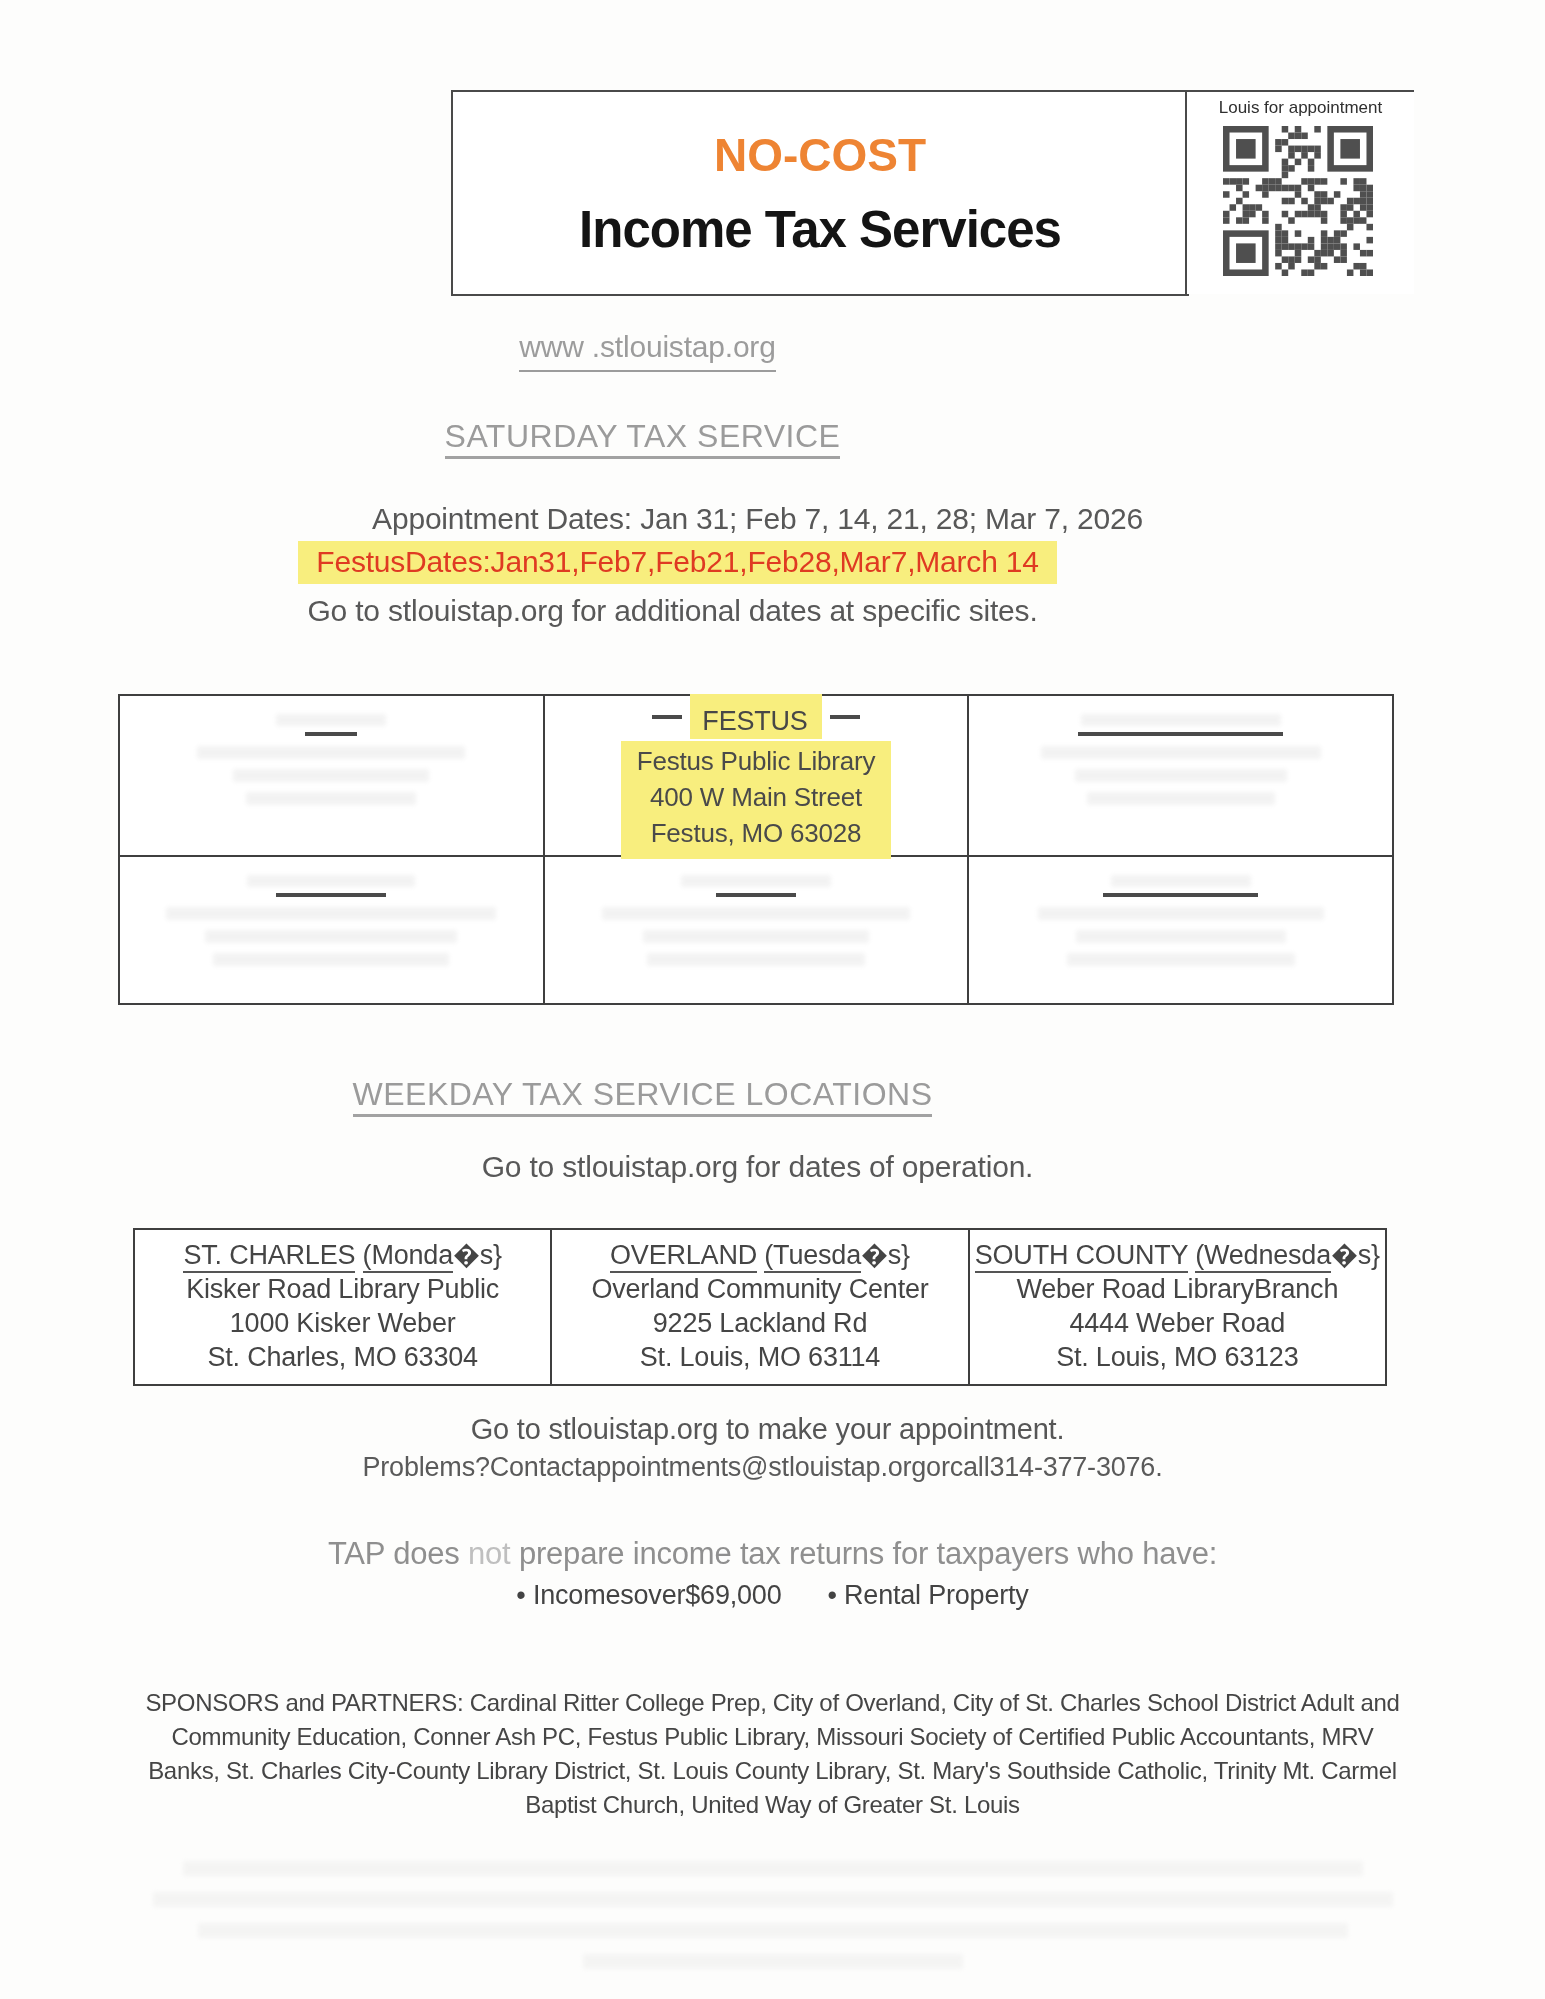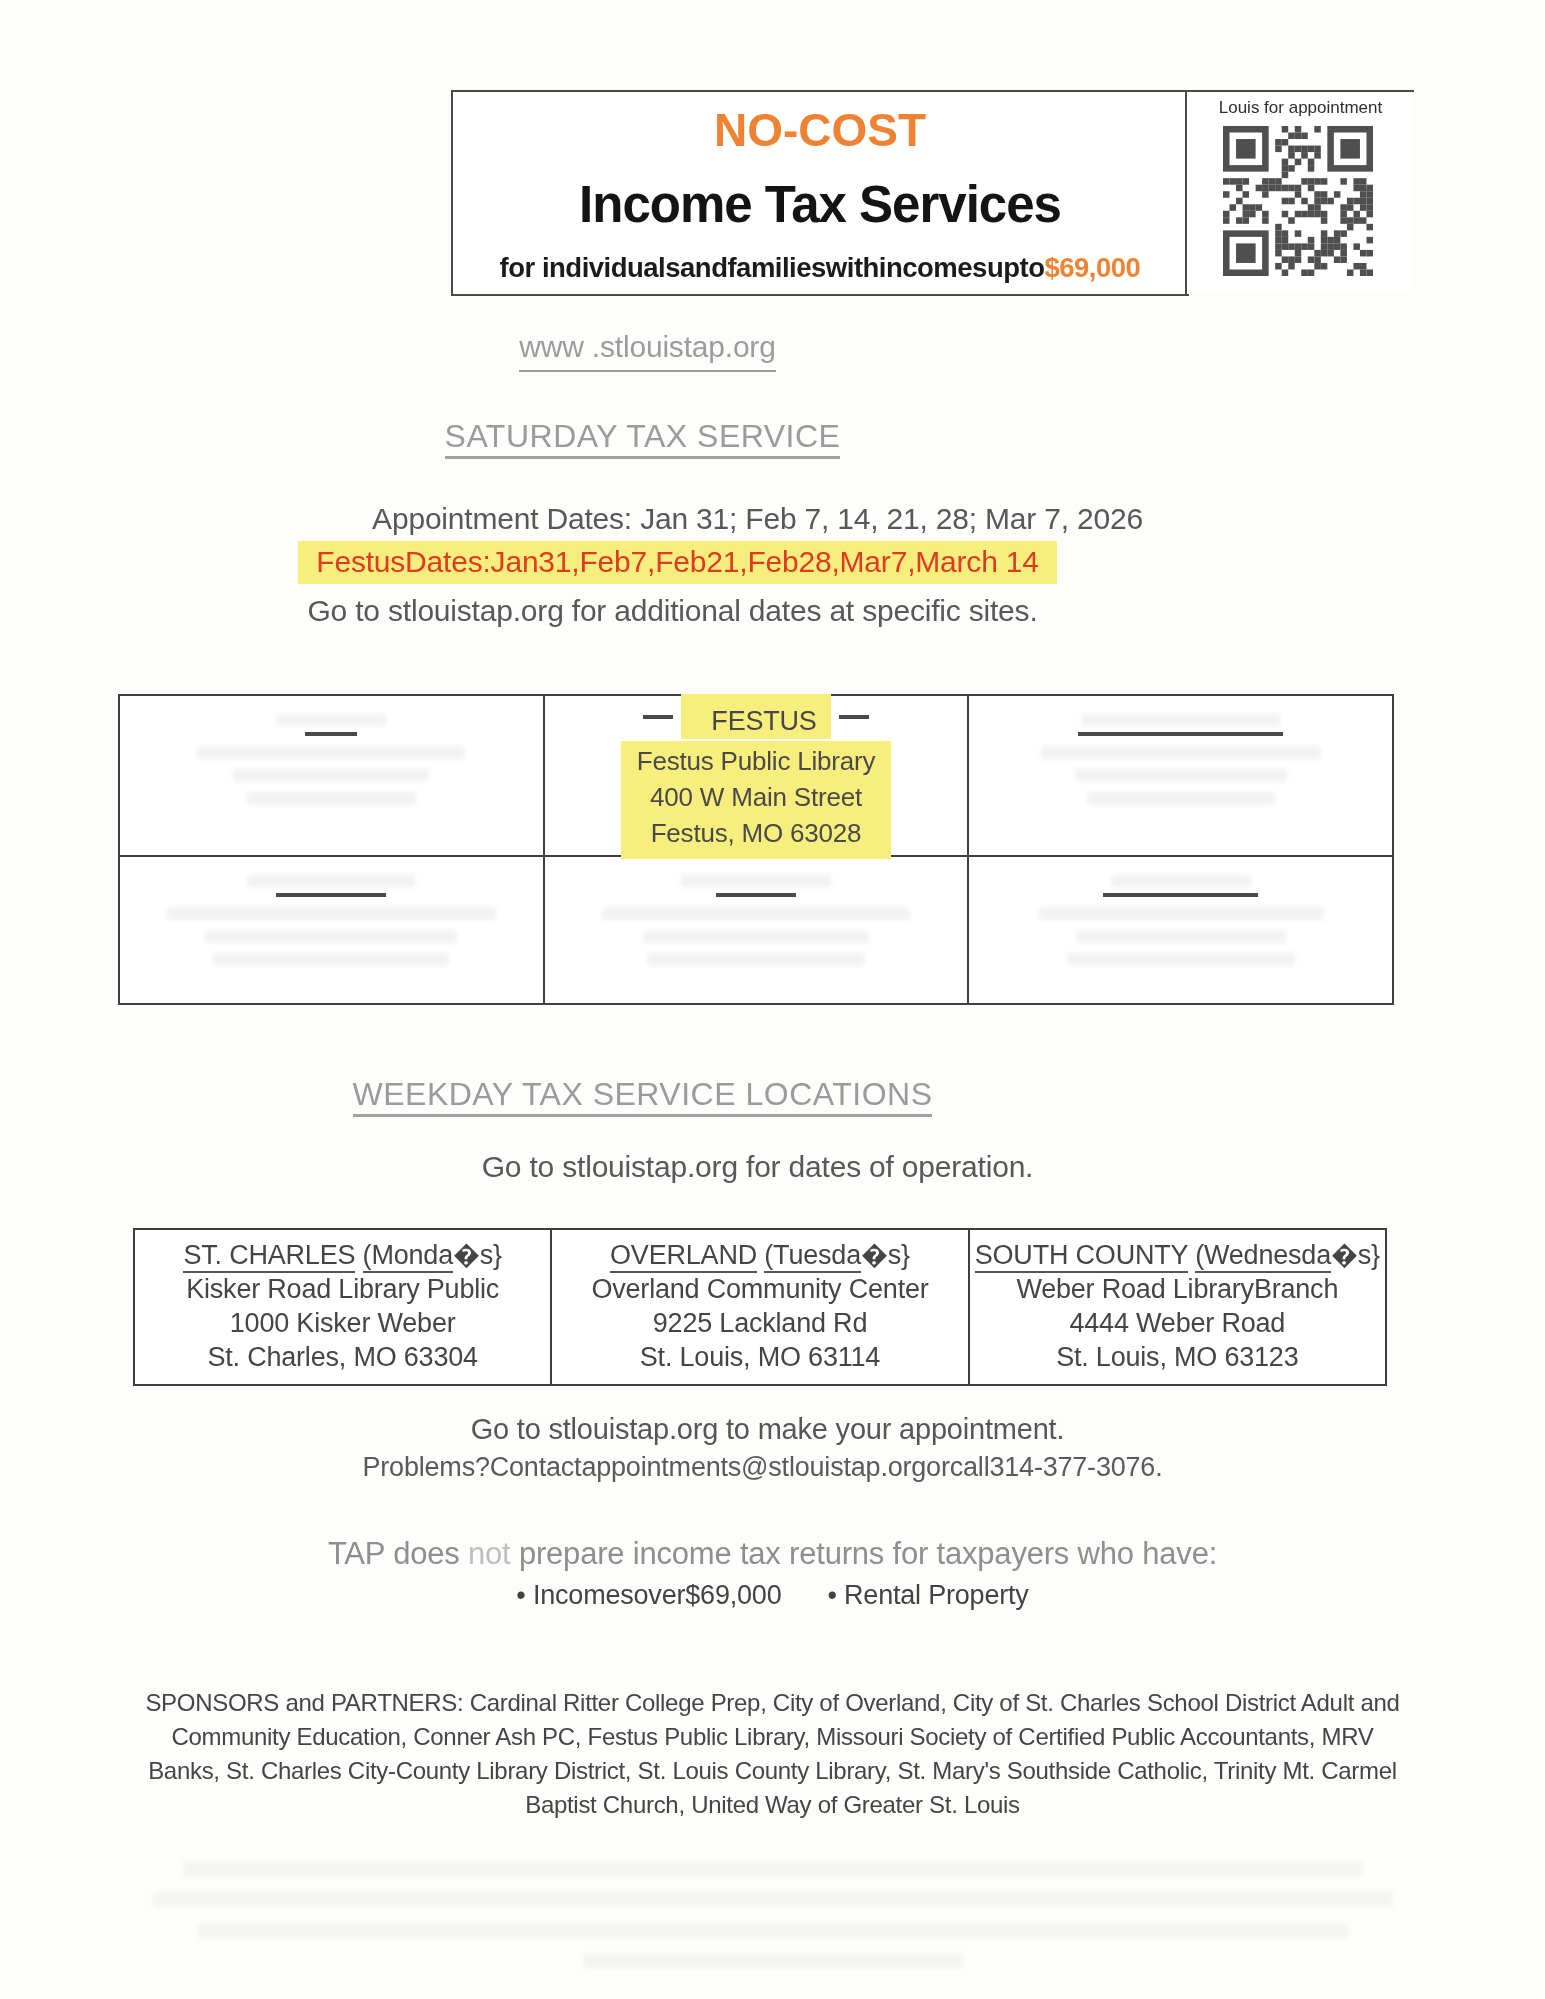--- a/index.html
+++ b/index.html
@@ -73,21 +73,21 @@
   .t1 .row{display:flex;}
   .t1 .row.r1{height:159px;border-bottom:2px solid #3f3f3f;}
   .t1 .row.r2{height:146px;}
   .t1 .cell{flex:1;border-right:2px solid #3f3f3f;position:relative;padding-top:8px;text-align:center;}
   .t1 .cell:last-child{border-right:none;}
   .ubar{display:block;height:4px;background:#4a4a4a;margin:6px auto;}
   .sbar{display:inline-block;height:4px;width:30px;background:#4a4a4a;vertical-align:middle;}
   .ghost{display:block;height:13px;background:#bdbdbd;opacity:0.18;filter:blur(2px);border-radius:3px;margin:10px auto;}
   .festus-cell{font-size:26px;color:#4a4a4a;}
   .festus-head{display:flex;align-items:center;justify-content:center;gap:8px;margin-top:-10px;}
-  .festus-name{background:#f8ee7e;padding:12px 14px 2px 30px;display:inline-block;font-size:27px;color:#474747;}
+  .festus-name{background:#f8ee7e;padding:12px 14px 2px 12px;display:inline-block;font-size:27px;color:#474747;}
   .festus-addr{background:#f8ee7e;display:inline-block;padding:2px 16px 8px 16px;margin-top:2px;line-height:36px;font-size:26px;color:#4a4a4a;}
   .t2{
     position:absolute;left:133px;top:1228px;width:1250px;
     border:2px solid #3f3f3f;background:#fff;display:flex;
   }
   .t2 .cell{flex:1;border-right:2px solid #3f3f3f;text-align:center;padding:8px 4px 10px 4px;font-size:27px;color:#454545;line-height:34px;}
   .t2 .cell:last-child{border-right:none;}
   .t2 .loc-head{white-space:nowrap;}
   .t2 .u{border-bottom:2px solid #555;padding-bottom:1px;}
   
@@ -96,21 +96,20 @@
 </style>
 </head>
 <body>
 
 <div class="page">
 
 
   <div class="title-box">
     <div class="no-cost">NO-COST</div>
     <div class="svc-title">Income Tax Services</div>
-    <div class="subtitle"><span>for individualsandfamilieswithincomesupto</span><span class="amount">$69,000</span></div>
   </div>
 
   <div class="qr-box">
     <div class="qr-label">Louis for appointment</div>
     <div class="qr-code" id="qr-target" style="width:150px;height:150px;margin-left:36px;"><svg width="150" height="150">
           <rect x="58.69565217391304" y="0" width="6.521739130434782" height="6.521739130434782" fill="#4f4f4f"></rect>
           <rect x="71.73913043478261" y="0" width="6.521739130434782" height="6.521739130434782" fill="#4f4f4f"></rect>
           <rect x="91.30434782608695" y="0" width="6.521739130434782" height="6.521739130434782" fill="#4f4f4f"></rect>
           <rect x="65.21739130434783" y="6.521739130434782" width="6.521739130434782" height="6.521739130434782" fill="#4f4f4f"></rect>
           <rect x="71.73913043478261" y="6.521739130434782" width="6.521739130434782" height="6.521739130434782" fill="#4f4f4f"></rect>

